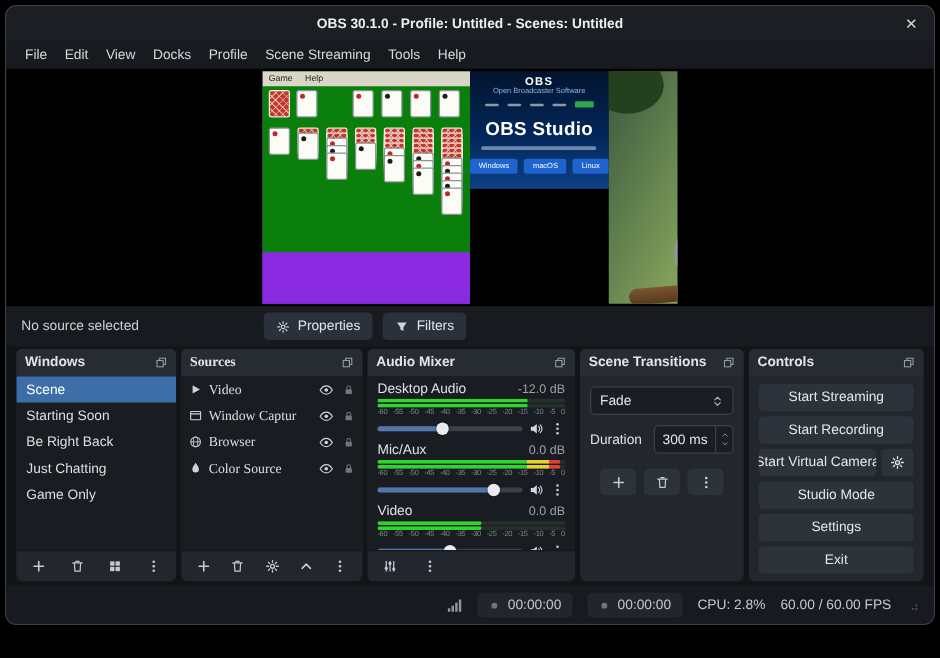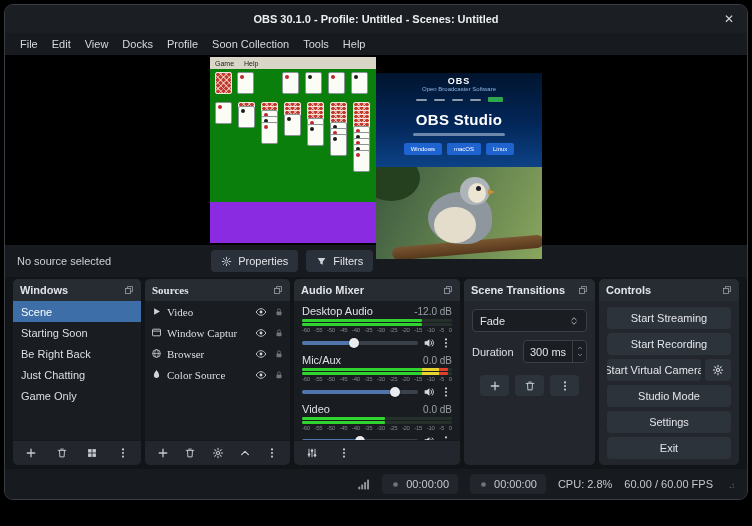--- a/index.html
+++ b/index.html
@@ -23,21 +23,21 @@
   .sol-menu-item{font-size:7px;line-height:1;color:#222;}
   .sol-table{position:absolute;left:0;top:12px;right:0;bottom:0;}
   .card{position:absolute;width:17px;height:22px;background:#fcfcf6;border:1px solid #8a9596;border-radius:2px;}
   .card.back{background-color:#c0392b;border-color:#f2e8e0;
     background-image:repeating-linear-gradient(45deg,rgba(255,255,255,.5) 0 1px,transparent 1px 4px),
                      repeating-linear-gradient(-45deg,rgba(255,255,255,.5) 0 1px,transparent 1px 4px);}
   .pip{position:absolute;left:2px;top:2px;width:4px;height:4px;border-radius:50%;}
   .pip.red{background:#c0262b;}
   .pip.blk{background:#1c1c1c;}
   .purple{position:absolute;left:0;bottom:0;width:166px;height:41px;background:#8a2be2;}
-  .canvas-right{width:166px;height:100%;display:flex;flex-direction:column;margin-top:16px;}
+  .canvas-right{width:166px;height:100%;display:flex;flex-direction:row;}
   .site{height:94px;flex:none;background:linear-gradient(180deg,#01142e 0%,#03275a 55%,#0d4286 100%);
     text-align:center;color:#fff;overflow:hidden;}
   .site-logo{font-size:9px;font-weight:700;letter-spacing:1px;margin-top:3px;}
   .site-tag{font-size:6px;line-height:1;color:#8fb4e4;}
   .site-nav{margin-top:4px;height:7px;display:flex;align-items:center;justify-content:center;gap:7px;}
   .nav-dash{width:11px;height:2px;background:rgba(255,255,255,.55);border-radius:1px;}
   .nav-badge{width:15px;height:5px;background:#2ea84f;border-radius:1px;}
   .site-headline{font-size:15px;font-weight:700;margin-top:8px;letter-spacing:.3px;}
   .site-sub{width:92px;height:3px;background:rgba(215,228,245,.5);border-radius:2px;margin:5px auto 0;}
   .site-buttons{display:flex;justify-content:center;gap:5px;margin-top:7px;}
@@ -232,21 +232,21 @@
     <span class="title-text">OBS 30.1.0 - Profile: Untitled - Scenes: Untitled</span>
     <span class="close-btn">✕</span>
   </div>
 
   <div class="menubar">
       <div class="menu-item">File</div>
       <div class="menu-item">Edit</div>
       <div class="menu-item">View</div>
       <div class="menu-item">Docks</div>
       <div class="menu-item">Profile</div>
-      <div class="menu-item">Soon Collection</div>
+      <div class="menu-item">Scene Streaming</div>
       <div class="menu-item">Tools</div>
       <div class="menu-item">Help</div>
     </div>
 
   <div class="preview">
     <div class="canvas">
       <div class="canvas-left">
         <div class="sol">
           <div class="sol-menu">
               <span class="sol-menu-item">Game</span>

